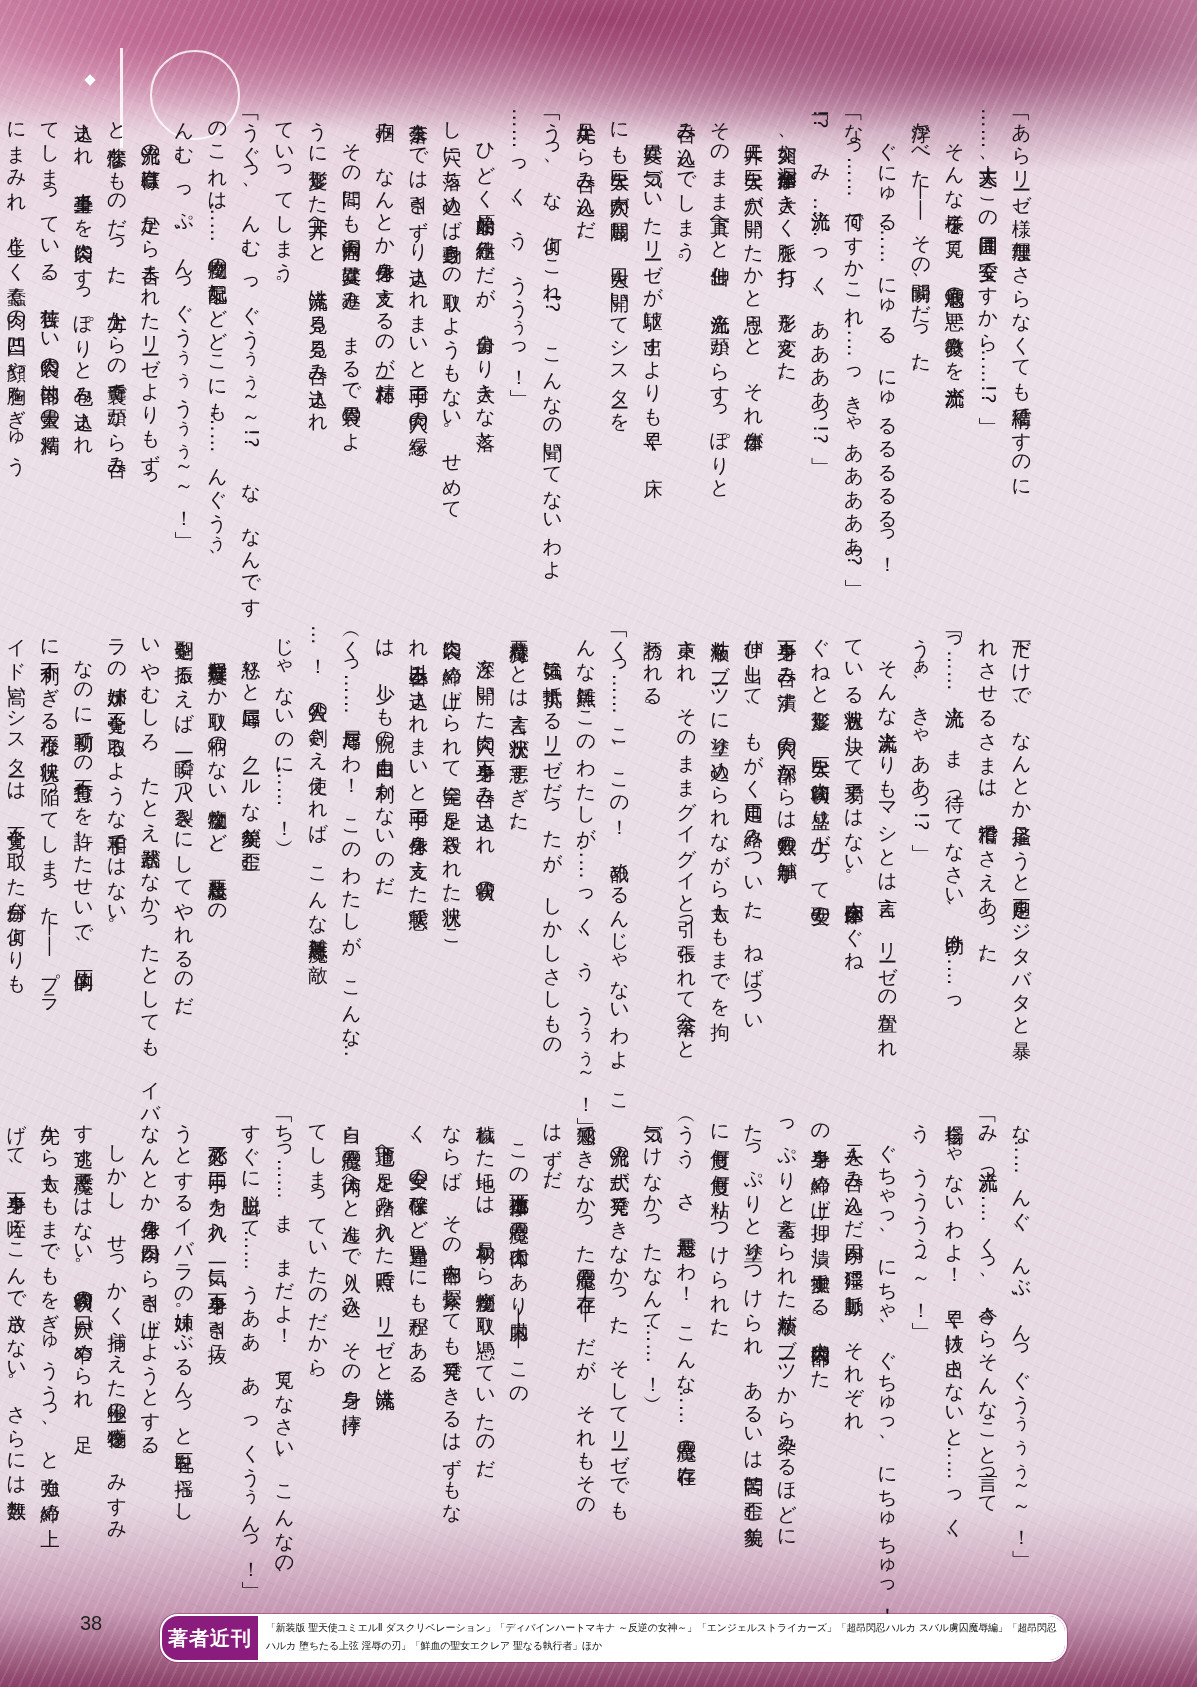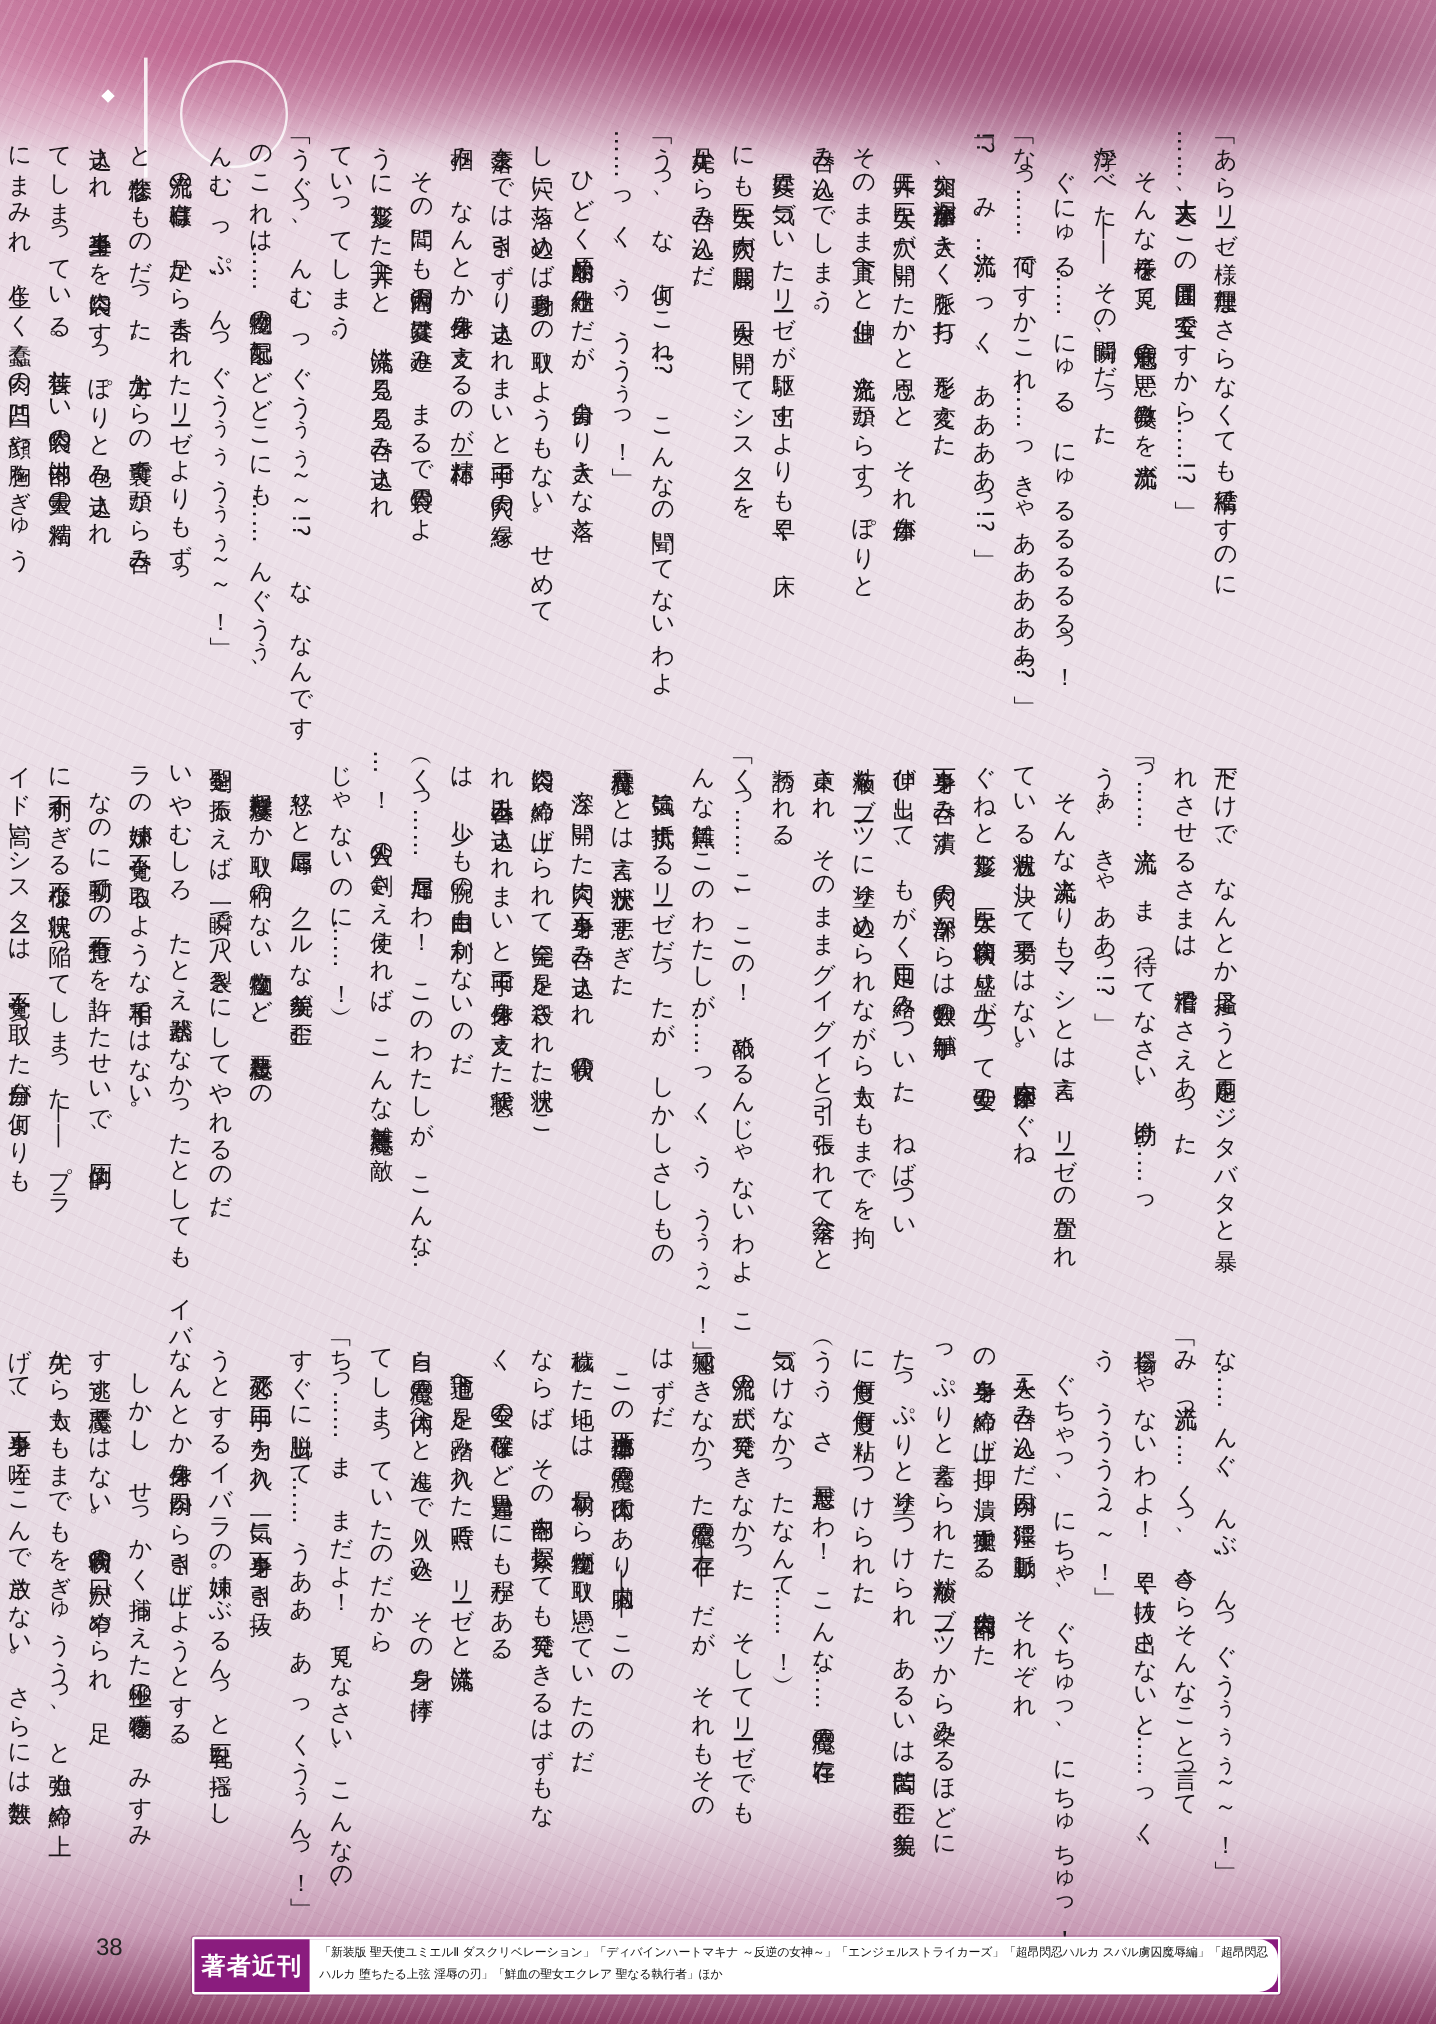--- a/index.html
+++ b/index.html
@@ -48,21 +48,21 @@
   .tier p { margin: 0; white-space: pre; }
   .tier1 { top: 108px; height: 500px; }
   .tier2 { top: 625px; height: 450px; }
   .tier3 { top: 1110px; height: 450px; }
   .page-number {
     position: absolute; left: 80px; top: 1612px; font-family: "Liberation Sans", sans-serif;
     font-size: 20px; color: #222;
   }
   .footer-box {
     position: absolute; left: 160px; top: 1614px; width: 903px; height: 44px;
-    border-radius: 2px; background: #8a1c7e; border: 2px solid #fff; display: flex; align-items: stretch;
+    border-radius: 18px; background: #8a1c7e; border: 2px solid #fff; display: flex; align-items: stretch;
     box-shadow: 0 0 0 1px rgba(120,20,100,0.4);
   }
   .footer-badge {
     width: 96px; color: #fff; font-family: "DejaVu Sans", sans-serif; font-weight: bold;
     font-size: 20px; display: flex; align-items: center; justify-content: center; letter-spacing: 1px;
   }
   .footer-text {
     flex: 1; background: #fff; border-radius: 0 16px 16px 0; padding: 3px 8px;
     font-family: "DejaVu Sans", sans-serif; font-size: 10px; line-height: 18px; color: #111;
     letter-spacing: -0.2px; overflow: hidden;

